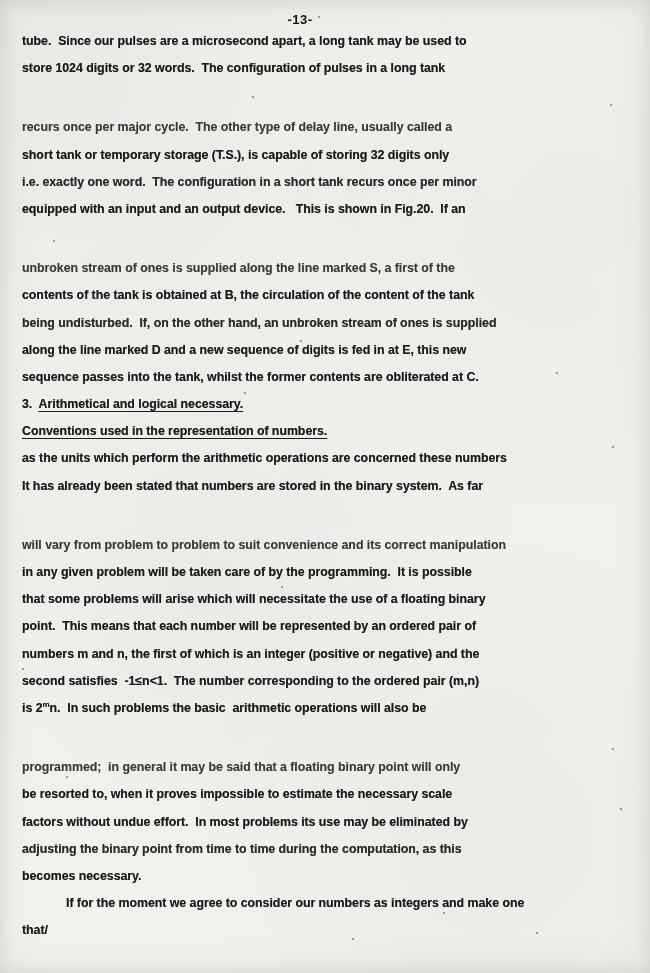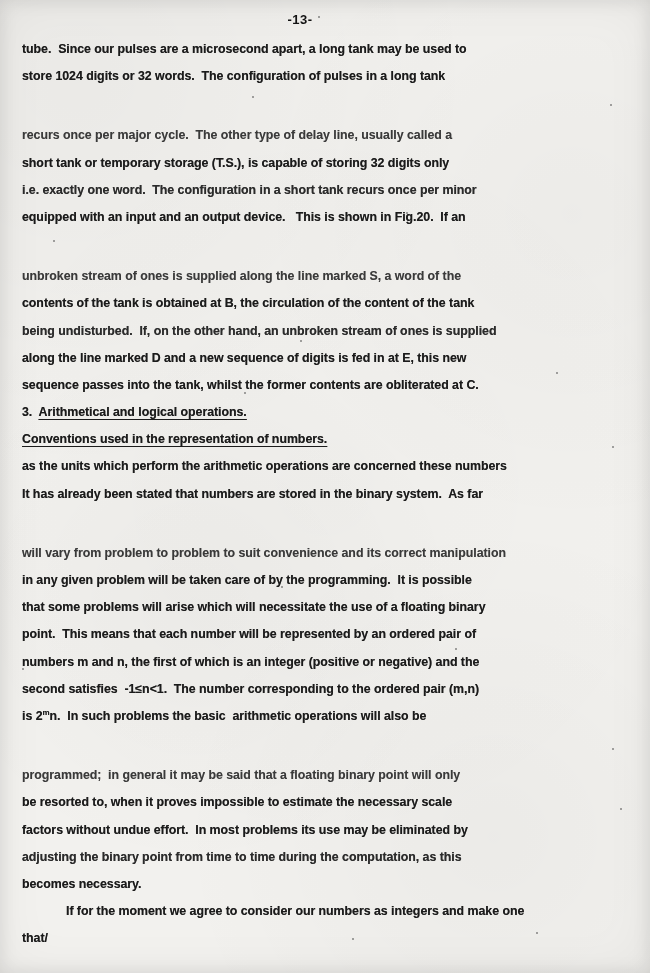--- a/index.html
+++ b/index.html
@@ -45,21 +45,21 @@
     width: 600px;
     text-align: center;
     font-size: 13px;
     font-weight: bold;
     letter-spacing: 0.5px;
   }
 
   .body-text {
     position: absolute;
     left: 22px;
-    top: 36px;
+    top: 28px;
     width: 600px;
   }
 
   .ln {
     font-size: 12.4px;
     line-height: 27.2px;
     height: 27.2px;
     white-space: pre;
     letter-spacing: -0.05px;
     font-weight: bold;
@@ -104,27 +104,27 @@
   <div class="page-number">-13-</div>
 
   <div class="body-text">
 
     <div class="ln">tube.  Since our pulses are a microsecond apart, a long tank may be used to</div>
     <div class="ln">store 1024 digits or 32 words.  The configuration of pulses in a long tank</div>
     <div class="ln faint">recurs once per major cycle.  The other type of delay line, usually called a</div>
     <div class="ln">short tank or temporary storage (T.S.), is capable of storing 32 digits only</div>
     <div class="ln lighter">i.e. exactly one word.  The configuration in a short tank recurs once per minor</div>
     <div class="ln">equipped with an input and an output device.   This is shown in Fig.20.  If an</div>
-    <div class="ln faint">unbroken stream of ones is supplied along the line marked S, a word of the</div>
+    <div class="ln faint">unbroken stream of ones is supplied along the line marked S, a first of the</div>
     <div class="ln">contents of the tank is obtained at B, the circulation of the content of the tank</div>
     <div class="ln lighter">being undisturbed.  If, on the other hand, an unbroken stream of ones is supplied</div>
     <div class="ln">along the line marked D and a new sequence of digits is fed in at E, this new</div>
     <div class="ln">sequence passes into the tank, whilst the former contents are obliterated at C.</div>
 
-    <div class="ln"><span>3.</span>  <span class="underline">Arithmetical and logical operations.</span></div>
+    <div class="ln"><span>3.</span>  <span class="underline">Arithmetical and logical necessary.</span></div>
 
     <div class="ln"><span class="underline">Conventions used in the representation of numbers.</span></div>
 
     <div class="ln">as the units which perform the arithmetic operations are concerned these numbers</div>
     <div class="ln">It has already been stated that numbers are stored in the binary system.  As far</div>
     <div class="ln faint">will vary from problem to problem to suit convenience and its correct manipulation</div>
     <div class="ln">in any given problem will be taken care of by the programming.  It is possible</div>
     <div class="ln">that some problems will arise which will necessitate the use of a floating binary</div>
     <div class="ln">point.  This means that each number will be represented by an ordered pair of</div>
     <div class="ln">numbers m and n, the first of which is an integer (positive or negative) and the</div>

